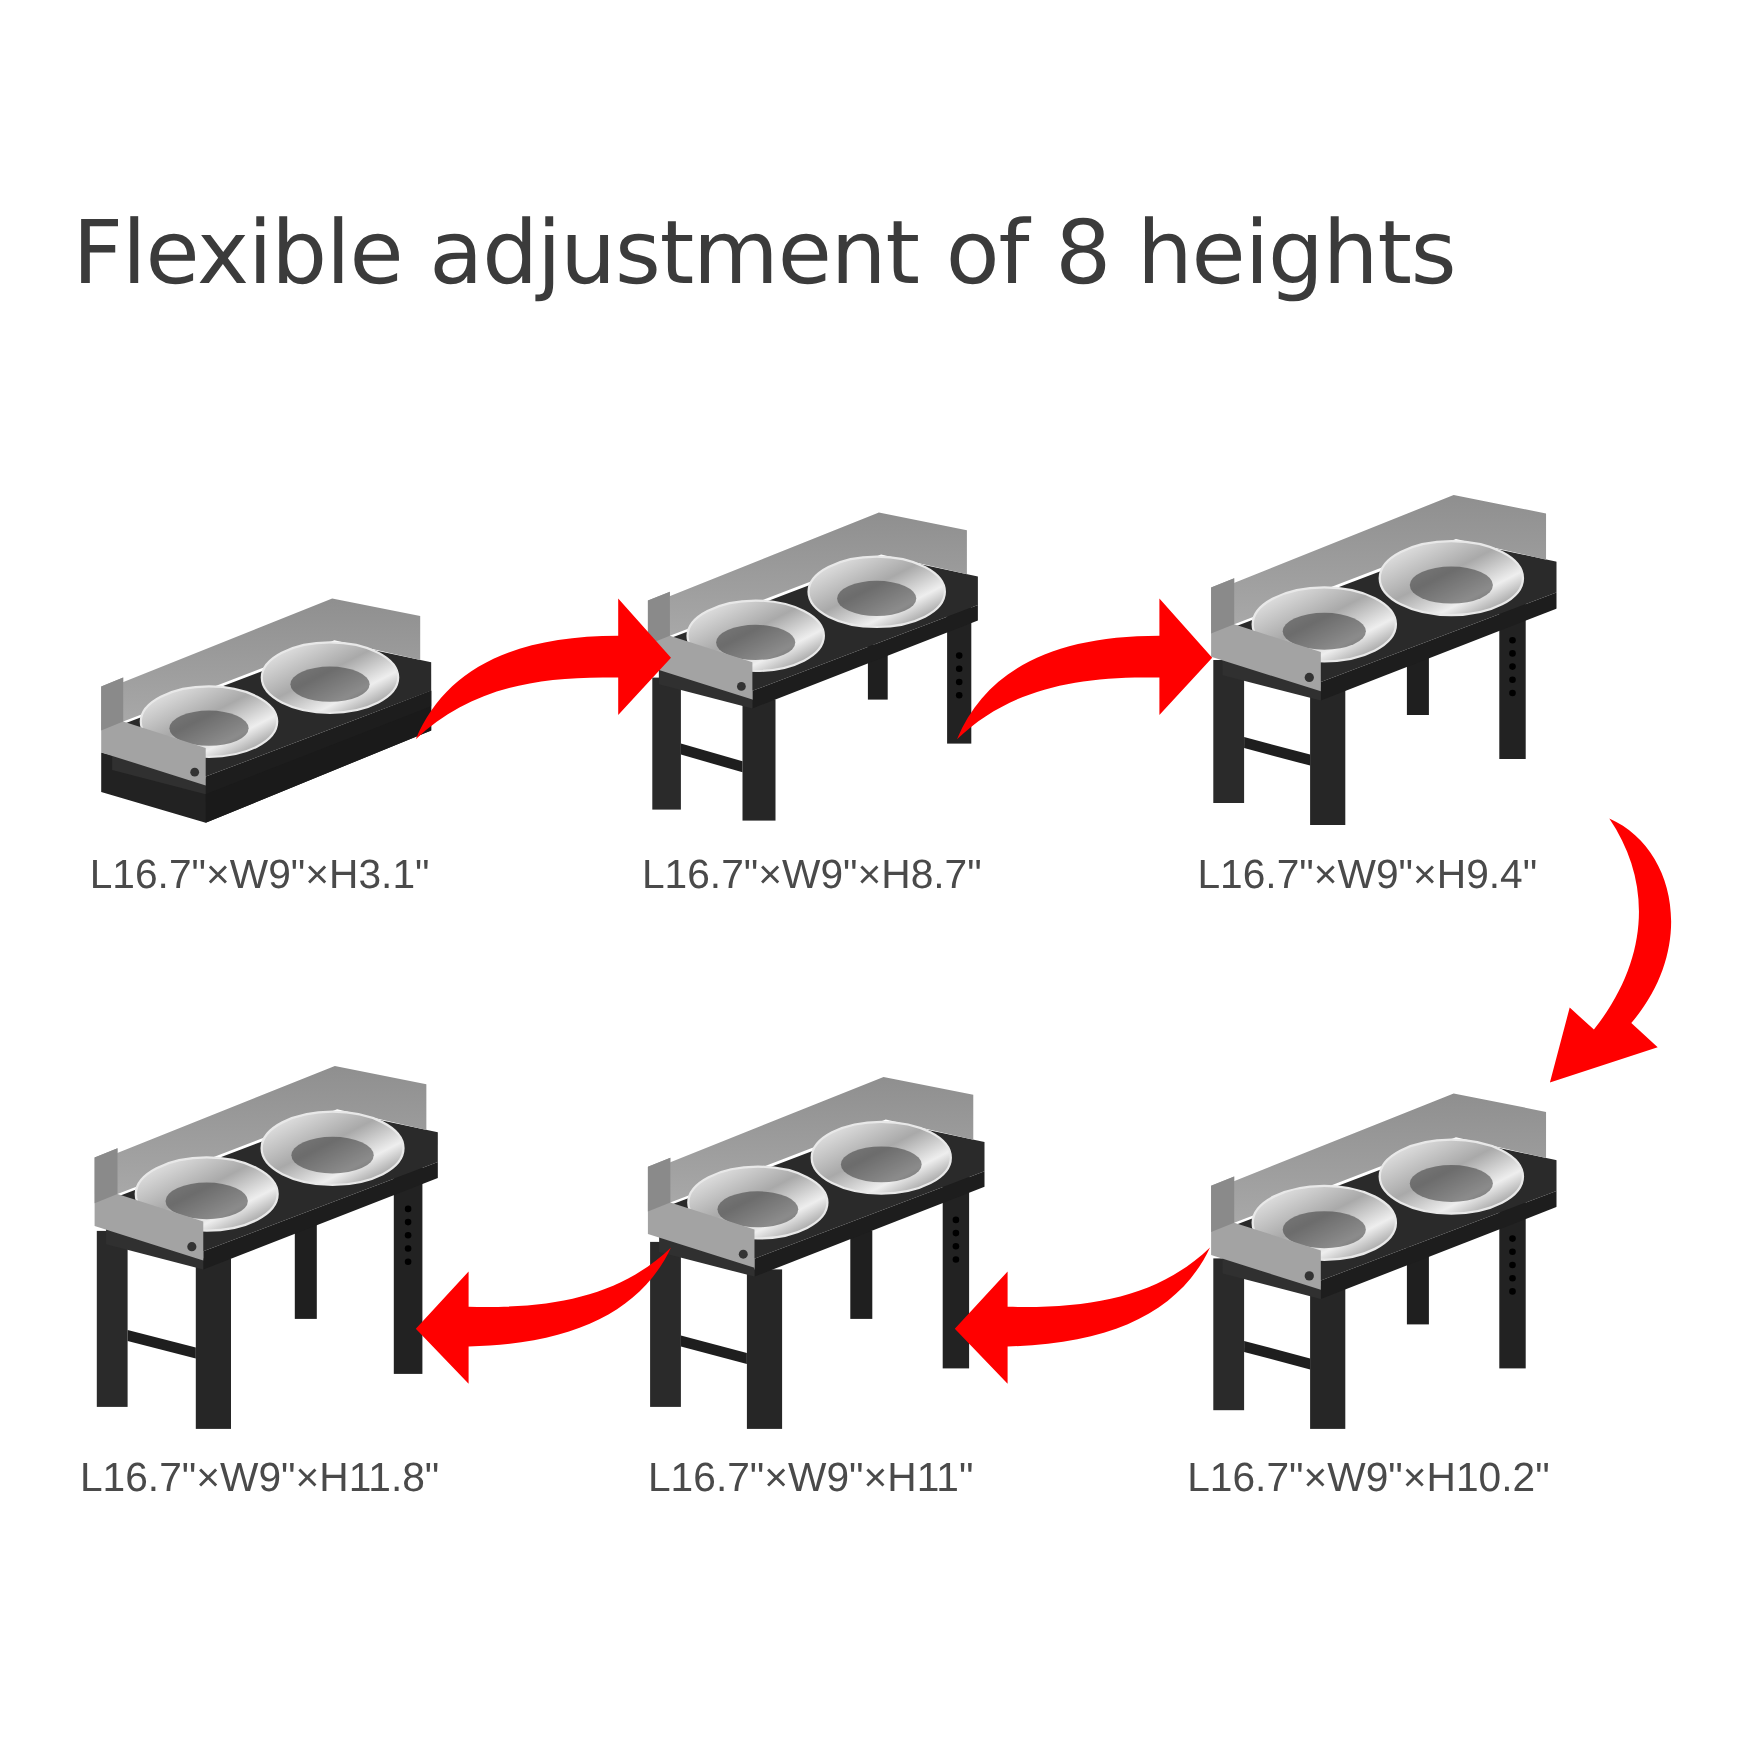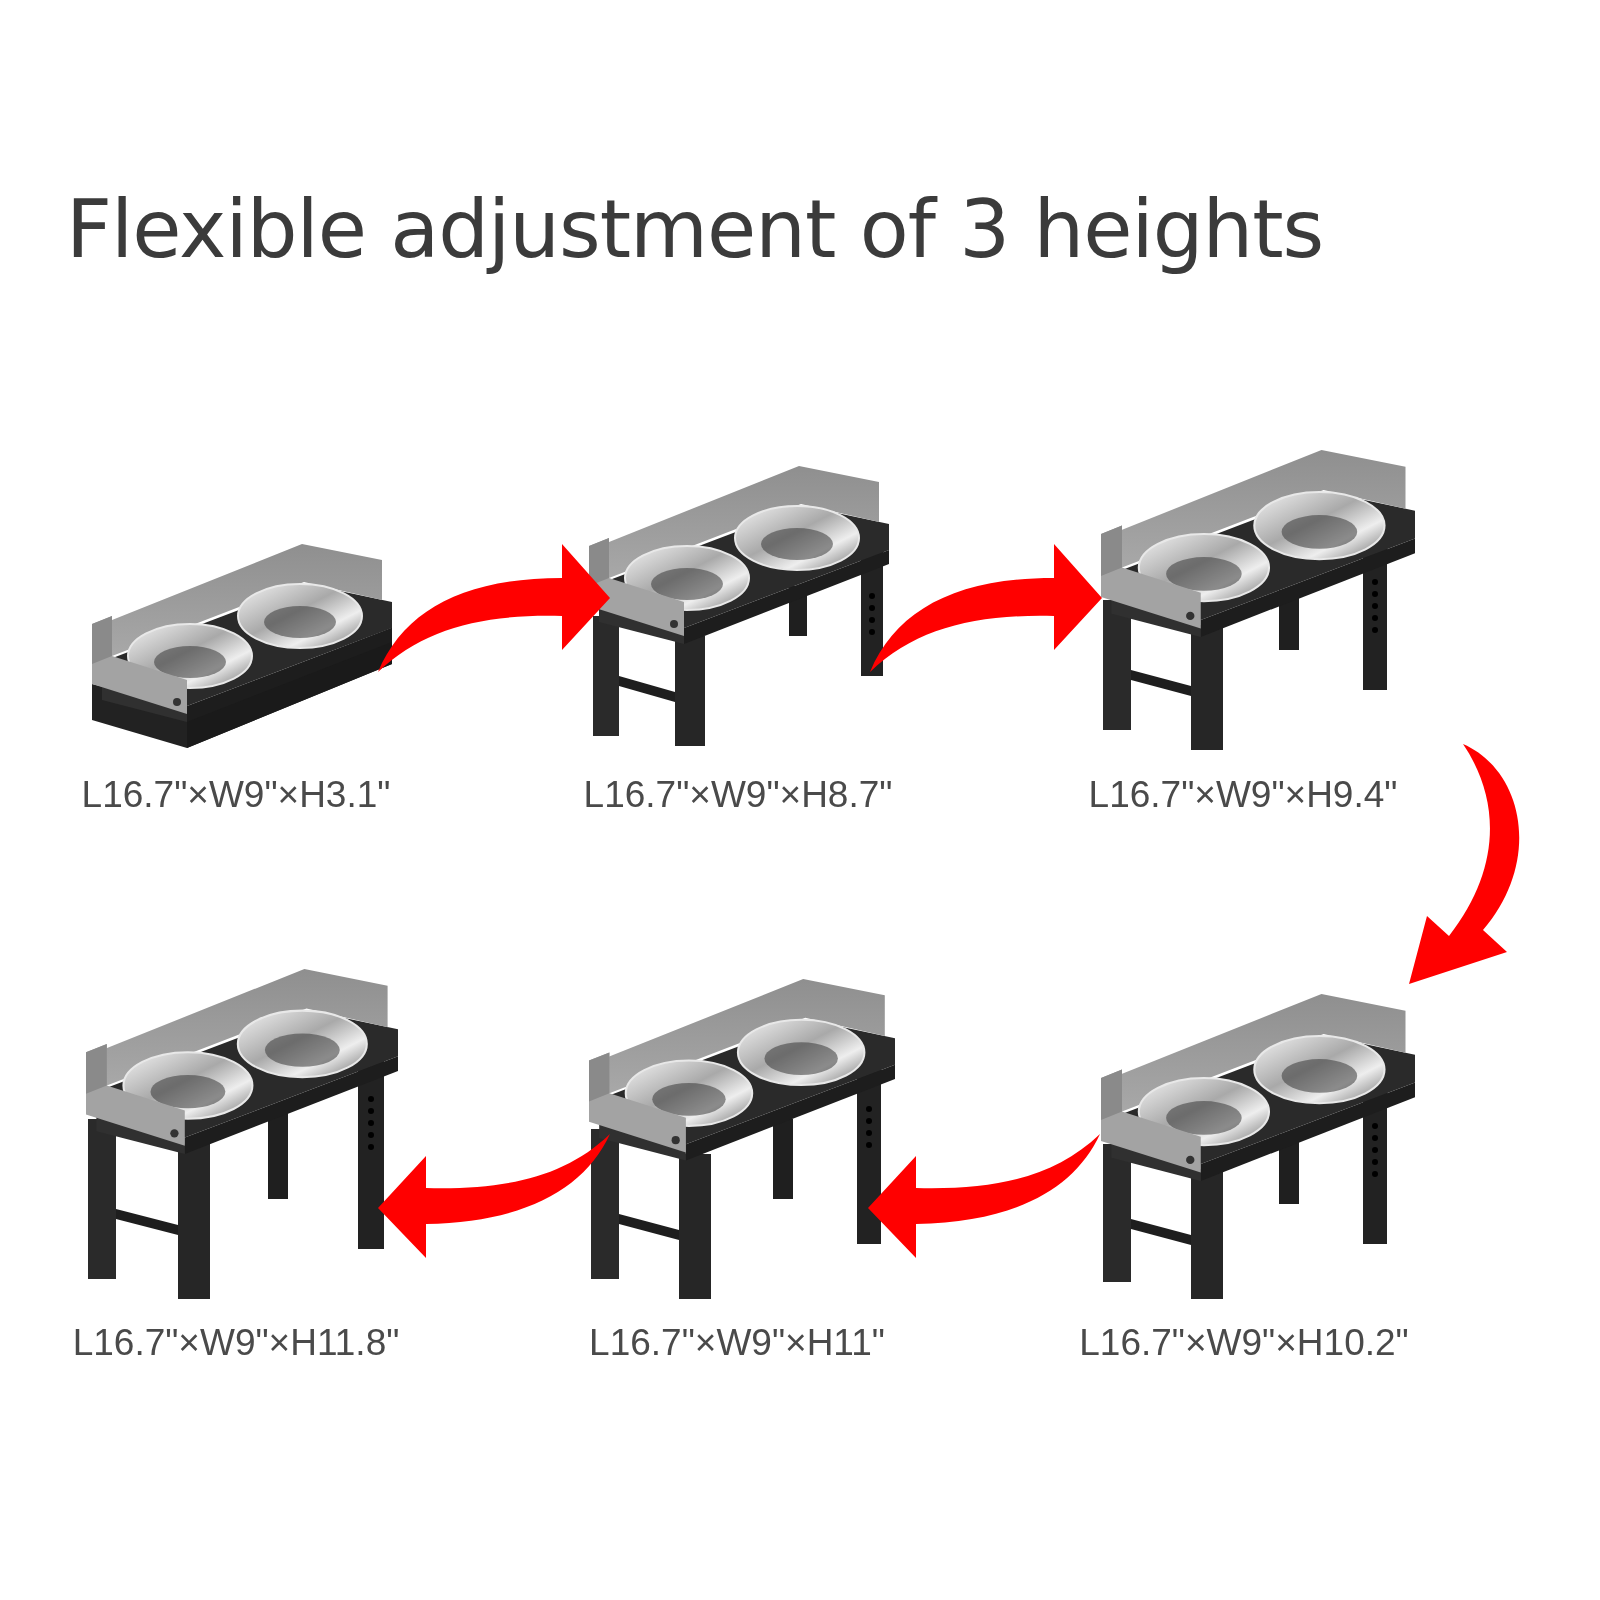--- a/index.html
+++ b/index.html
@@ -42,21 +42,21 @@
       <ellipse cx="208" cy="72" rx="62" ry="32" fill="url(#bowlGrad)" stroke="#e8e8e8" stroke-width="2"></ellipse>
       <ellipse cx="208" cy="78" rx="36" ry="16" fill="#3a3a3a" opacity="0.55"></ellipse>
 
       <polygon points="0,80 20,72 20,112 95,136 95,170 0,140" fill="#a3a3a3"></polygon>
       <polygon points="0,80 20,72 20,112 0,120" fill="#8a8a8a"></polygon>
       <circle cx="85" cy="158" r="4" fill="#333"></circle>
     </g>
   </defs>
 </svg>
 
-<h1 class="title">Flexible adjustment of 3 heights</h1>
+<h1 class="title">Flexible adjustment of 8 heights</h1>
 
 <svg class="product" style="left:88px; top:540px;" width="310" height="220" viewBox="0 0 310 220">
   <g transform="translate(4,4)">
 
     <polygon points="0,140 95,164 300,84 300,120 95,204 0,176" fill="#222"></polygon>
     <polygon points="95,164 300,84 300,120 95,204" fill="#1a1a1a"></polygon>
     <rect x="140" y="168" width="60" height="14" fill="#111" transform="skewY(-20)"></rect>
     <use href="#topAssembly"></use>
   </g>
 </svg>

